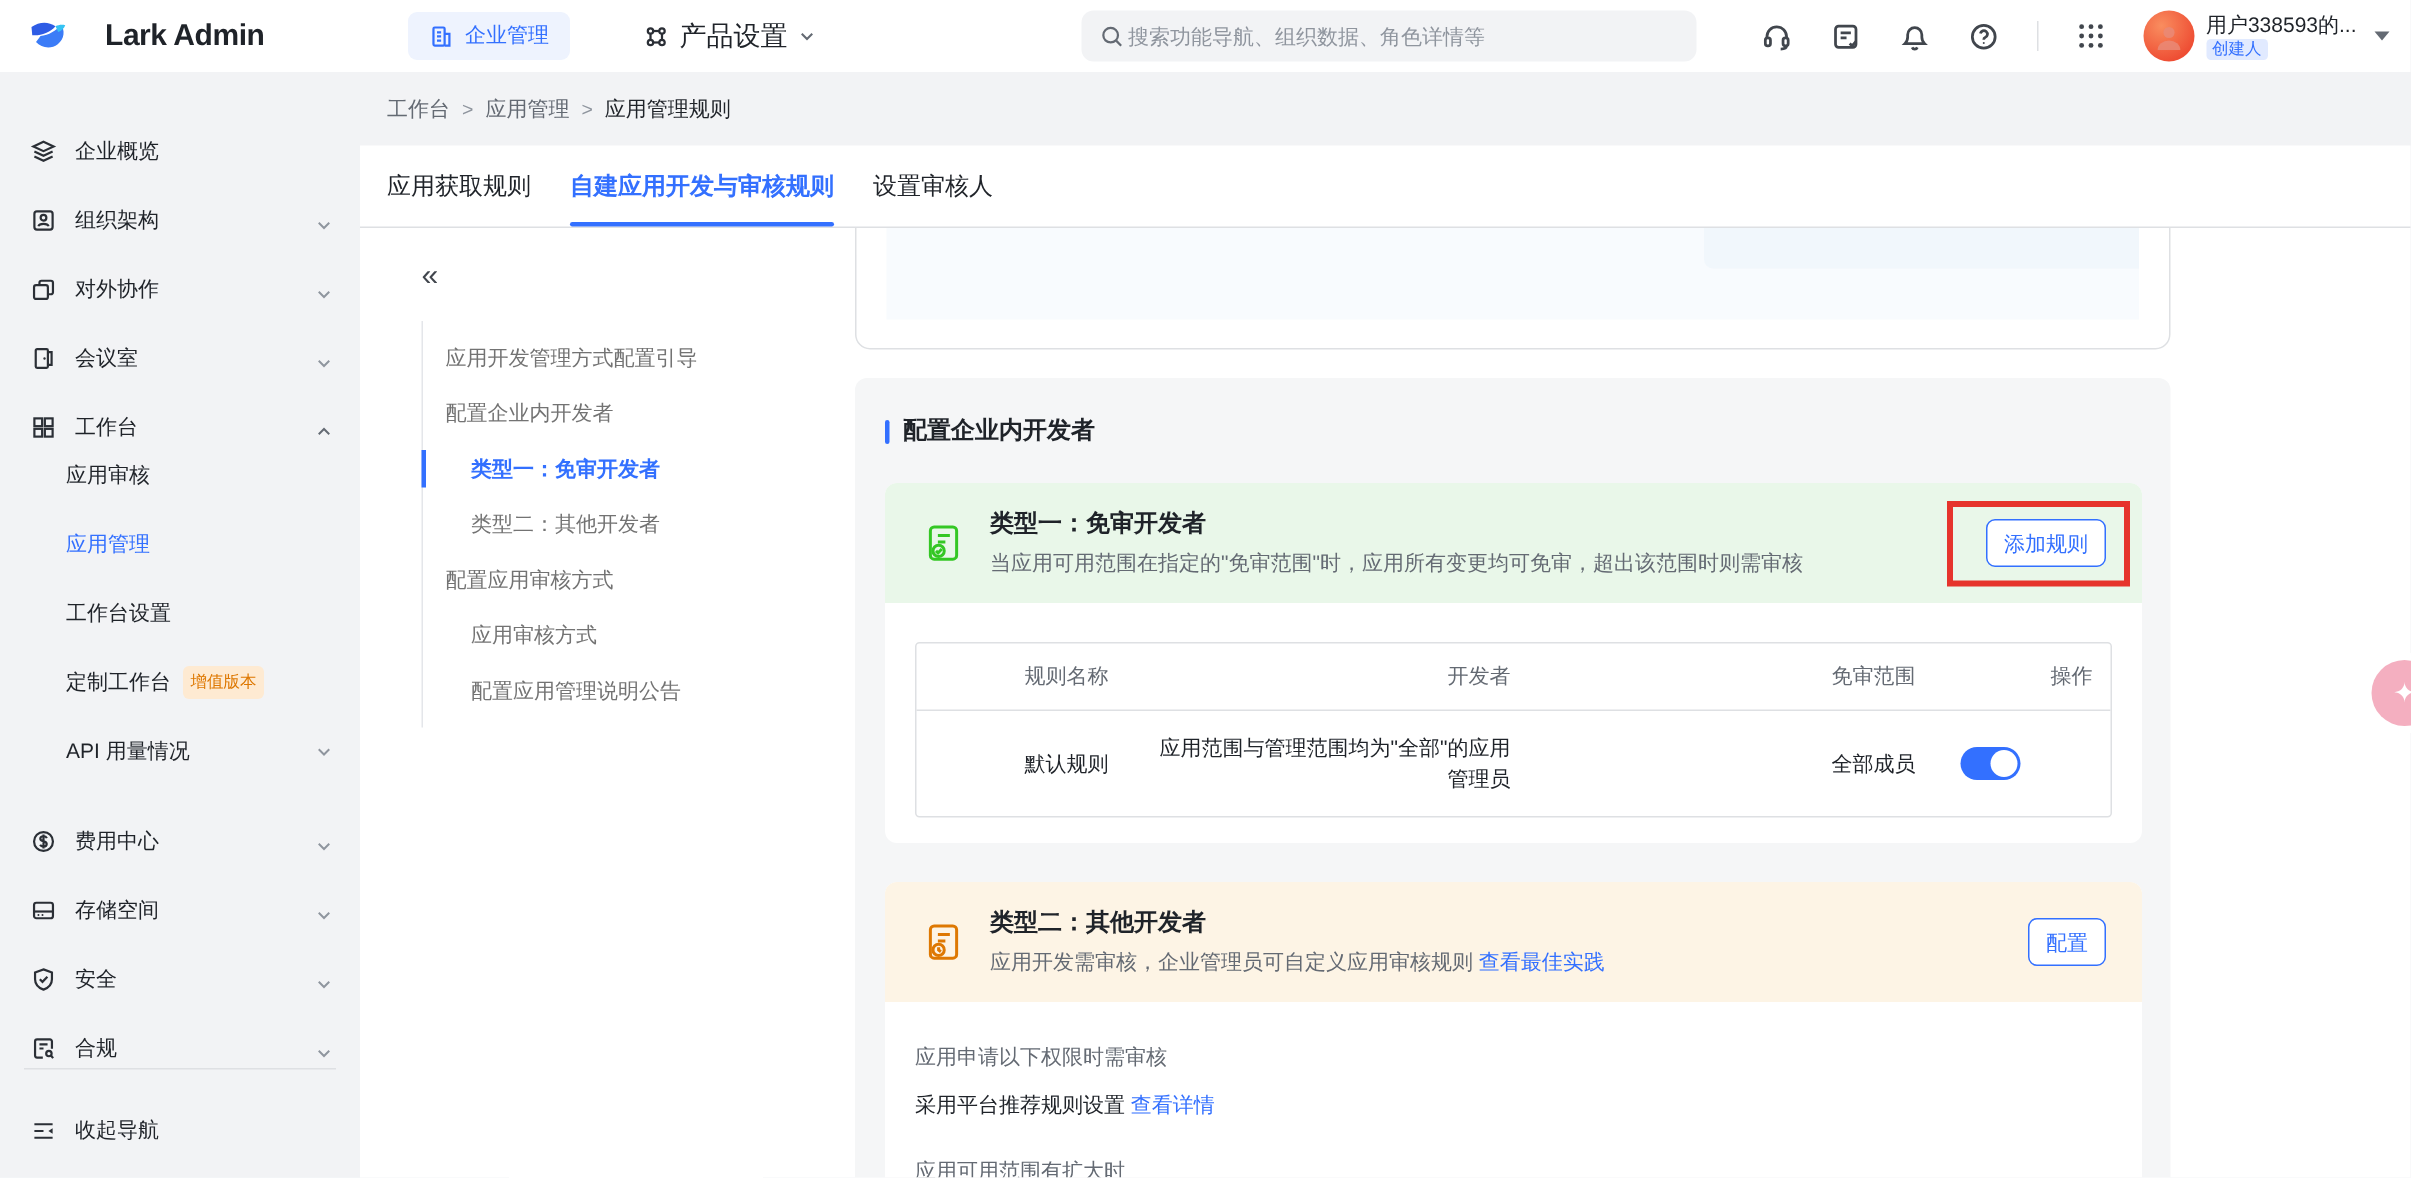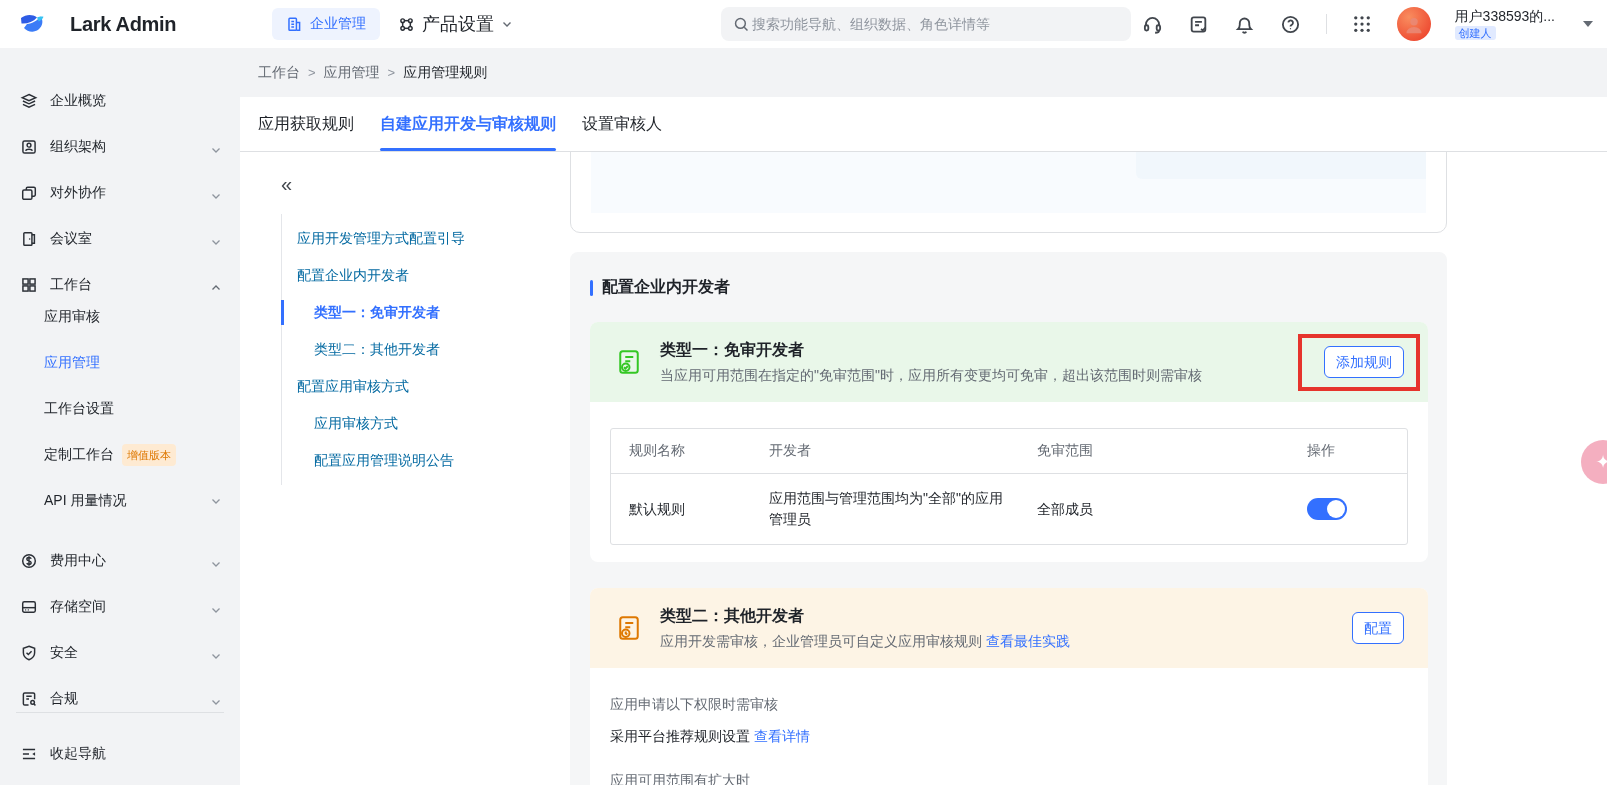--- a/index.html
+++ b/index.html
@@ -3,30 +3,30 @@
 <meta charset="utf-8">
 <style>
   * { margin:0; padding:0; box-sizing:border-box; }
   html,body { width:1607px; height:785px; overflow:hidden; font-family:"Liberation Sans","DejaVu Sans",sans-serif; background:#f2f3f5; color:#1f2329; }
   svg { display:block; }
 
   
   .header { position:absolute; top:0; left:0; width:1607px; height:48px; background:#fff; display:flex; align-items:center; z-index:30; }
   .logo-wrap { width:272px; display:flex; align-items:center; padding-left:18px; gap:24px; }
   .logo-text { font-size:20px; font-weight:700; letter-spacing:-0.3px; }
-  .hnav { display:flex; align-items:center; gap:18px; }
+  .hnav { display:flex; align-items:center; gap:49px; }
   .hnav-pill { display:flex; align-items:center; gap:7px; height:32px; padding:0 14px; border-radius:6px; background:#eef3fe; color:#3370ff; font-size:14px; cursor:pointer; }
   .hnav-item { display:flex; align-items:center; gap:7px; font-size:18px; color:#1f2329; cursor:pointer; }
   .search-box { position:absolute; left:721px; top:7px; width:410px; height:34px; background:#f2f3f5; border-radius:8px; display:flex; align-items:center; padding:0 12px; gap:2px; }
   .search-box input { border:none; outline:none; background:transparent; font-size:14px; color:#1f2329; width:100%; font-family:inherit; }
   .search-box input::placeholder { color:#8f959e; }
   .hright { position:absolute; right:14px; top:0; height:48px; display:flex; align-items:center; gap:24px; }
   .hicon { width:22px; height:22px; color:#41464d; cursor:pointer; display:flex; align-items:center; justify-content:center; }
   .hdivider { width:1px; height:20px; background:#dee0e3; }
-  .user-chip { display:flex; align-items:center; gap:24px; cursor:pointer; }
+  .user-chip { display:flex; align-items:center; gap:8px; cursor:pointer; }
   .avatar { width:34px; height:34px; border-radius:50%; background:radial-gradient(circle at 35% 30%, #f98d5f, #ee4d33 75%); position:relative; overflow:hidden; }
   .avatar svg { position:absolute; left:50%; top:54%; transform:translate(-50%,-50%); opacity:.85; }
   .user-meta { display:flex; flex-direction:column; gap:2px; }
   .user-name { font-size:14px; color:#1f2329; line-height:16px; }
   .user-badge { align-self:flex-start; font-size:11px; line-height:14px; padding:0 4px; border-radius:3px; background:#e1eaff; color:#3370ff; }
   .caret-down { width:0; height:0; border-left:5px solid transparent; border-right:5px solid transparent; border-top:6px solid #646a73; margin-left:4px; }
 
   
   .sidebar { position:absolute; top:48px; left:0; width:240px; bottom:0; background:#f2f3f5; padding-top:16px; }
   .snav-item { height:46px; display:flex; align-items:flex-end; padding:0 18px 0 20px; gap:12px; font-size:14px; color:#1f2329; cursor:pointer; }
@@ -50,21 +50,21 @@
   .tab { display:flex; align-items:center; font-size:16px; color:#1f2329; cursor:pointer; position:relative; }
   .tab.active { color:#3370ff; font-weight:700; }
   .tab.active::after { content:""; position:absolute; left:0; right:0; bottom:0; height:3px; border-radius:2px; background:#3370ff; }
 
   .content-row { position:absolute; top:55px; left:0; right:0; bottom:0; overflow:hidden; }
 
   
   .subnav { position:absolute; top:0; left:0; width:330px; bottom:0; padding:22px 0 0 41px; }
   .subnav-collapse { font-size:20px; color:#41464d; cursor:pointer; line-height:20px; width:22px; }
   .subnav-list { margin-top:20px; border-left:1px solid #e4e6ea; padding:6px 0; }
-  .subnav-item { position:relative; padding:10px 0 10px 15px; font-size:14px; color:#0369a1; cursor:pointer; line-height:17px; }
+  .subnav-item { position:relative; padding:10px 0 10px 15px; font-size:14px; color:#737373; cursor:pointer; line-height:17px; }
   .subnav-item.lvl2 { padding-left:32px; }
   .subnav-item.active { color:#3370ff; font-weight:700; }
   .subnav-item.active::before { content:""; position:absolute; left:-1px; top:6px; bottom:6px; width:3px; background:#3370ff; }
 
   
   .main { position:absolute; left:330px; top:0; right:0; bottom:0; overflow:hidden; }
   .main-inner { width:877px; }
 
   .partial-card { margin-top:-34px; height:115px; background:#fff; border:1px solid #dee0e3; border-radius:10px; padding:0 20px; overflow:hidden; }
   .illustration { height:94px; background:#f8fbfe; position:relative; overflow:hidden; }
@@ -81,21 +81,21 @@
   .card-head.orange { background:#fdf4e5; }
   .card-texts { flex:1; min-width:0; }
   .card-title { font-size:16px; font-weight:700; color:#1f2329; line-height:22px; }
   .card-desc { font-size:14px; color:#646a73; line-height:20px; margin-top:4px; }
   .card-desc a, .blue-link { color:#3370ff; text-decoration:none; cursor:pointer; }
   .outline-btn { flex:none; background:#fff; border:1px solid #3370ff; color:#3370ff; font-size:14px; line-height:20px; padding:5px 11px; border-radius:6px; cursor:pointer; font-family:inherit; }
   .annotated { position:relative; display:inline-block; }
   .annotated::before { content:""; position:absolute; left:-26px; right:-16px; top:-12px; bottom:-13px; border:4px solid #e6342c; pointer-events:none; }
 
   .table-wrap { padding:26px 20px 17px 20px; }
-  .rule-table { border:1px solid #dee0e3; border-radius:3px; }
+  .rule-table { border:1px solid #dee0e3; border-radius:3px;text-align:right; }
   .trow { display:grid; grid-template-columns:140px 268px 270px 1fr; align-items:center; }
   .trow.head { height:45px; border-bottom:1px solid #dee0e3; }
   .trow.body { min-height:70px; }
   .tcell { padding:8px 12px 8px 18px; font-size:14px; }
   .trow.head .tcell { color:#646a73; }
   .trow.body .tcell { color:#1f2329; line-height:21px; }
   .toggle { width:40px; height:22px; border-radius:11px; background:#3370ff; position:relative; cursor:pointer; }
   .toggle::after { content:""; position:absolute; right:2px; top:2px; width:18px; height:18px; border-radius:50%; background:#fff; }
 
   .card-body2 { padding:26px 20px 30px 20px; }

